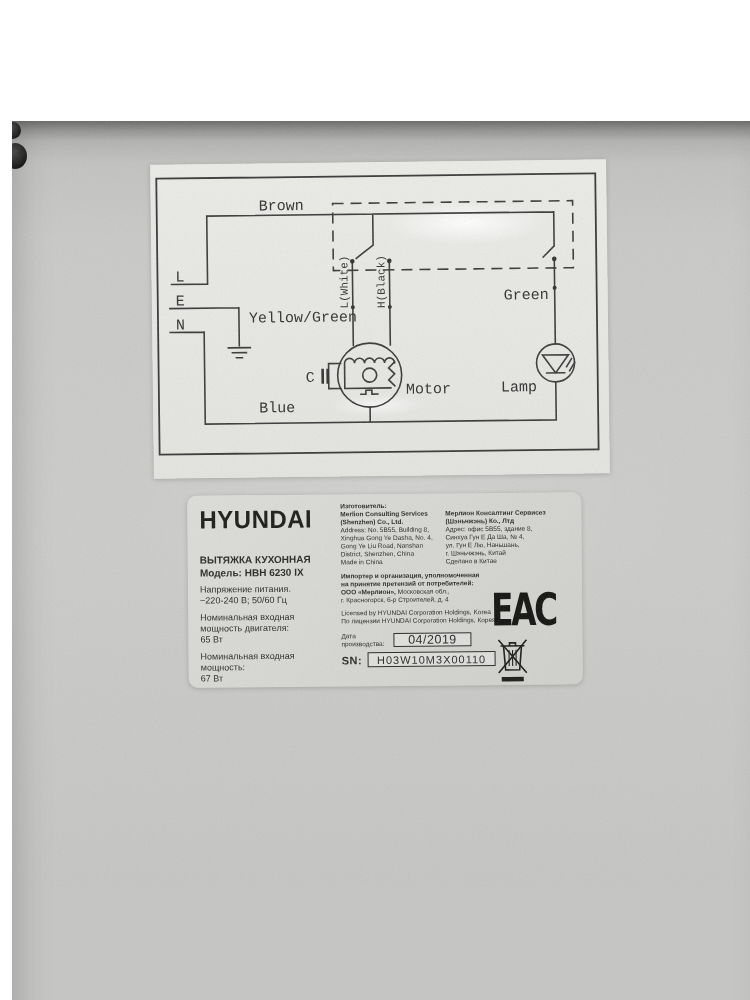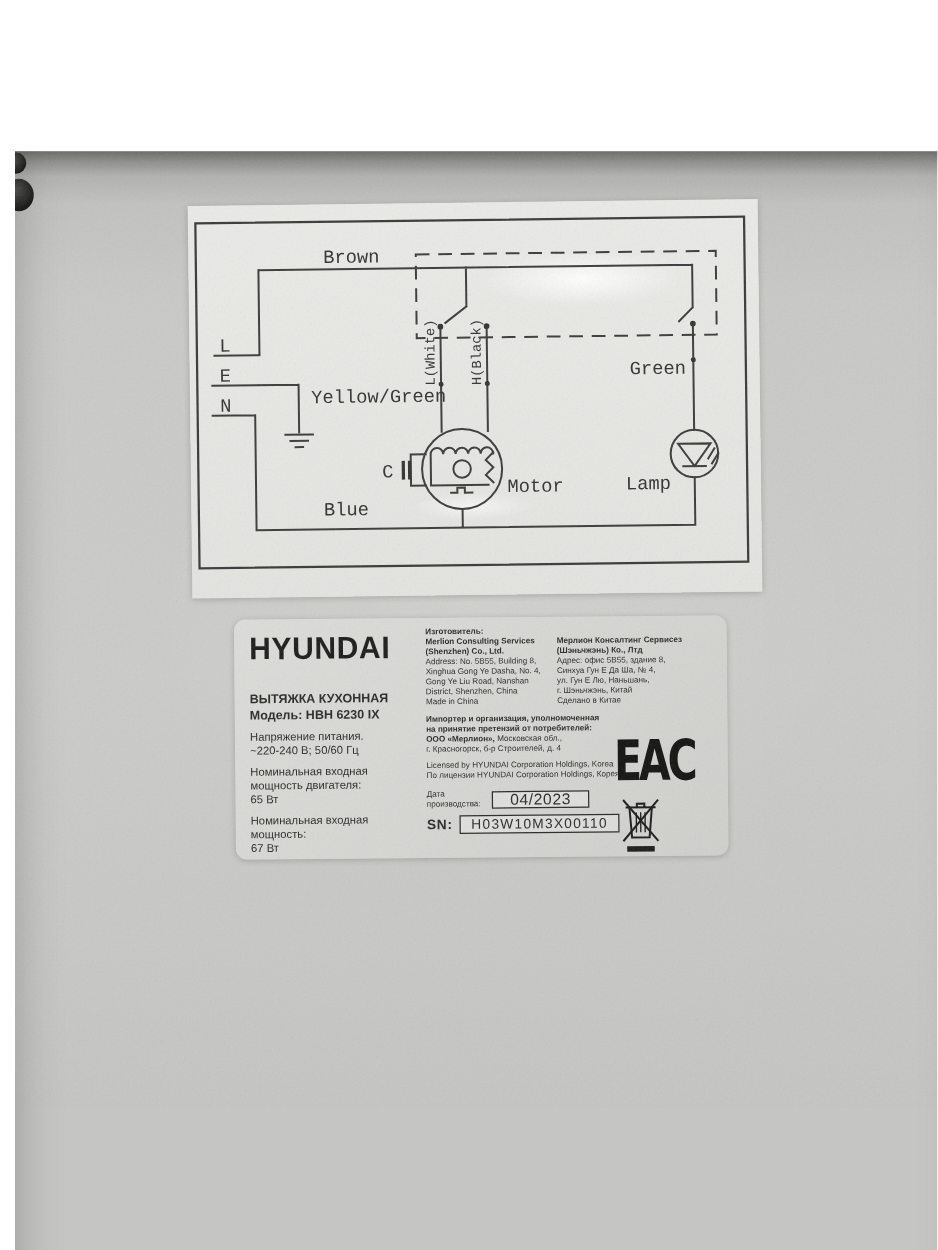--- a/index.html
+++ b/index.html
@@ -178,21 +178,21 @@
           <div class="b">на принятие претензий от потребителей:</div>
           <div><span class="b">ООО «Мерлион»,</span><span> Московская обл.,</span></div>
           <div>г. Красногорск, б-р Строителей, д. 4</div>
         </div>
         <div class="license">
           <div>Licensed by HYUNDAI Corporation Holdings, Korea</div>
           <div>По лицензии HYUNDAI Corporation Holdings, Корея</div>
         </div>
         <div class="daterow">
           <div class="lbl">Дата производства:</div>
-          <div class="vbox datebox">04/2023</div>
+          <div class="vbox datebox">04/2019</div>
         </div>
         <div class="snrow">
           <div class="lbl">SN:</div>
           <div class="vbox snbox">H03W10M3X00110</div>
         </div>
         <div class="eac">ЕАС</div>
         <div class="weee">
           <svg width="32" height="46" viewBox="0 0 32 46">
             <g stroke="#1d1d1b" stroke-width="1.6" fill="none">
               <path d="M4,9 H28 M13,9 V6 H19 V9"></path>

